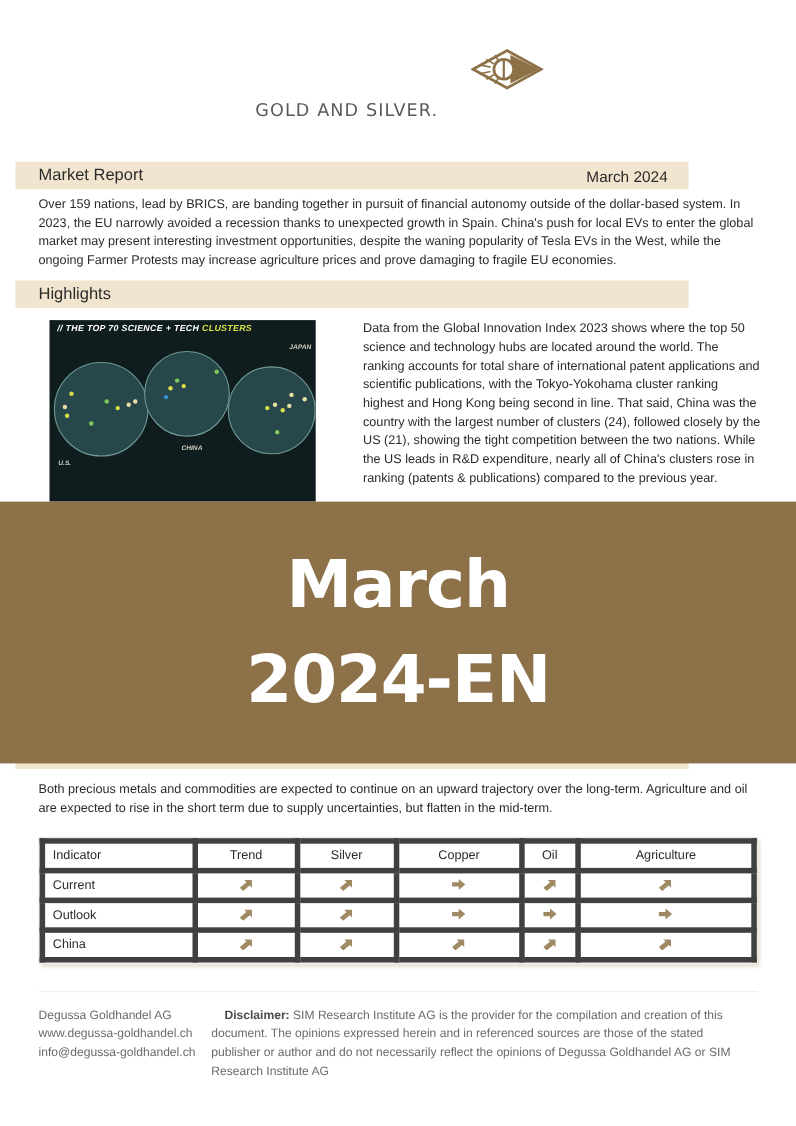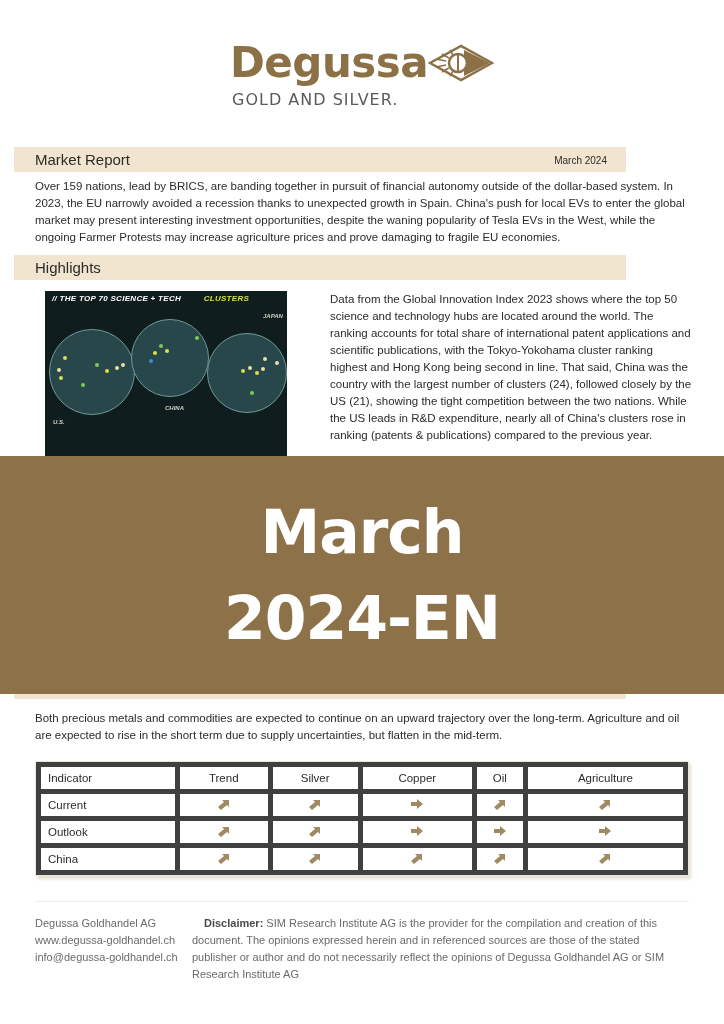--- a/index.html
+++ b/index.html
@@ -6,27 +6,27 @@
   html, body { width: 724px; height: 1024px; background: #ffffff; overflow: hidden; }
   body { font-family: "Liberation Sans", sans-serif; color: #2b2b2b; position: relative; }
 
   .logo { position: absolute; left: 230px; top: 40px; width: 270px; height: 72px; }
   .logo-word { position: absolute; left: 0; top: 0; font-family: "DejaVu Sans", sans-serif; font-weight: bold; font-size: 42px; color: #8c7147; letter-spacing: -0.5px; line-height: 46px; }
   .logo-sub { position: absolute; left: 2px; top: 50px; font-family: "DejaVu Sans", sans-serif; font-size: 16px; color: #5a5a5a; letter-spacing: 1px; line-height: 20px; }
   .logo-emblem { position: absolute; left: 198px; top: 4px; width: 66px; height: 38px; }
 
   .section-bar { position: absolute; left: 14px; width: 612px; background: #f2e5cf; height: 25px; }
   .section-title { position: absolute; left: 21px; top: 3px; font-size: 15px; color: #2b2b2b; line-height: 19px; }
-  .section-date { position: absolute; right: 19px; top: 6px; font-size: 10px; color: #2b2b2b; line-height: 15px; }
+  .section-date { position: absolute; right: 19px; top: 6px; font-size: 14px; color: #2b2b2b; line-height: 15px; }
 
   .para { position: absolute; font-size: 11.5px; line-height: 17px; color: #2b2b2b; }
 
   .map-img { position: absolute; left: 45px; top: 291px; width: 242px; height: 165px; background: #0f1d1f; overflow: hidden; }
   .map-title { position: absolute; left: 7px; top: 3px; font-size: 8px; font-weight: bold; font-style: italic; color: #ffffff; letter-spacing: 0.3px; }
-  .map-title .hl { color: #d8e04a; margin-left: 20px; }
+  .map-title .hl { color: #d8e04a; }
   .globe { position: absolute; border-radius: 50%; border: 1px solid #6f9a96; background: #27474a; }
   .dot { position: absolute; width: 4px; height: 4px; border-radius: 50%; }
 
   .banner { position: absolute; left: 0; top: 456px; width: 724px; height: 238px; background: #8c7149; }
   .banner-text { position: absolute; left: 0; width: 724px; text-align: center; color: #ffffff; font-family: "DejaVu Sans", sans-serif; font-weight: bold; font-size: 60px; line-height: 72px; letter-spacing: -1px; }
 
   .table-wrap { position: absolute; left: 35px; top: 761px; width: 654px; border: 1px solid #ece6da; box-shadow: 2px 3px 3px #e6e0d4; }
   table { border-collapse: collapse; width: 100%; font-size: 11.5px; }
   th, td { border: 5px solid #404040; height: 27px; text-align: center; font-weight: normal; color: #2b2b2b; }
   th:first-child, td:first-child { text-align: left; padding-left: 7px; width: 139px; }
@@ -34,21 +34,20 @@
 
   .footer-line { position: absolute; left: 35px; top: 901px; width: 654px; height: 1px; background: #f0ede8; }
   .footer-left { position: absolute; left: 35px; top: 915px; font-size: 11px; line-height: 17px; color: #6a6a6a; }
   .footer-right { position: absolute; left: 192px; top: 915px; width: 490px; font-size: 11px; line-height: 17px; color: #6a6a6a; }
   .footer-right b { color: #4a4a4a; font-weight: bold; padding-left: 12px; }
 </style>
 </head>
 <body>
 
 <div class="logo">
-  <div class="logo-word">Degussa</div>
   <div class="logo-sub">GOLD AND SILVER.</div>
   <svg class="logo-emblem" viewBox="0 0 66 38">
     <polygon points="2,19 33,2 64,19 33,36" fill="none" stroke="#8c7147" stroke-width="2.5"></polygon>
     <polygon points="36,6 62,19 36,32" fill="#8c7147"></polygon>
     <circle cx="30" cy="19" r="9" fill="#ffffff" stroke="#8c7147" stroke-width="2.5"></circle>
     <line x1="30" y1="11" x2="30" y2="27" stroke="#8c7147" stroke-width="2"></line>
     <line x1="8" y1="15" x2="18" y2="17" stroke="#8c7147" stroke-width="1.5"></line>
     <line x1="8" y1="23" x2="18" y2="21" stroke="#8c7147" stroke-width="1.5"></line>
     <line x1="14" y1="10" x2="21" y2="14" stroke="#8c7147" stroke-width="1.5"></line>
     <line x1="14" y1="28" x2="21" y2="24" stroke="#8c7147" stroke-width="1.5"></line>

